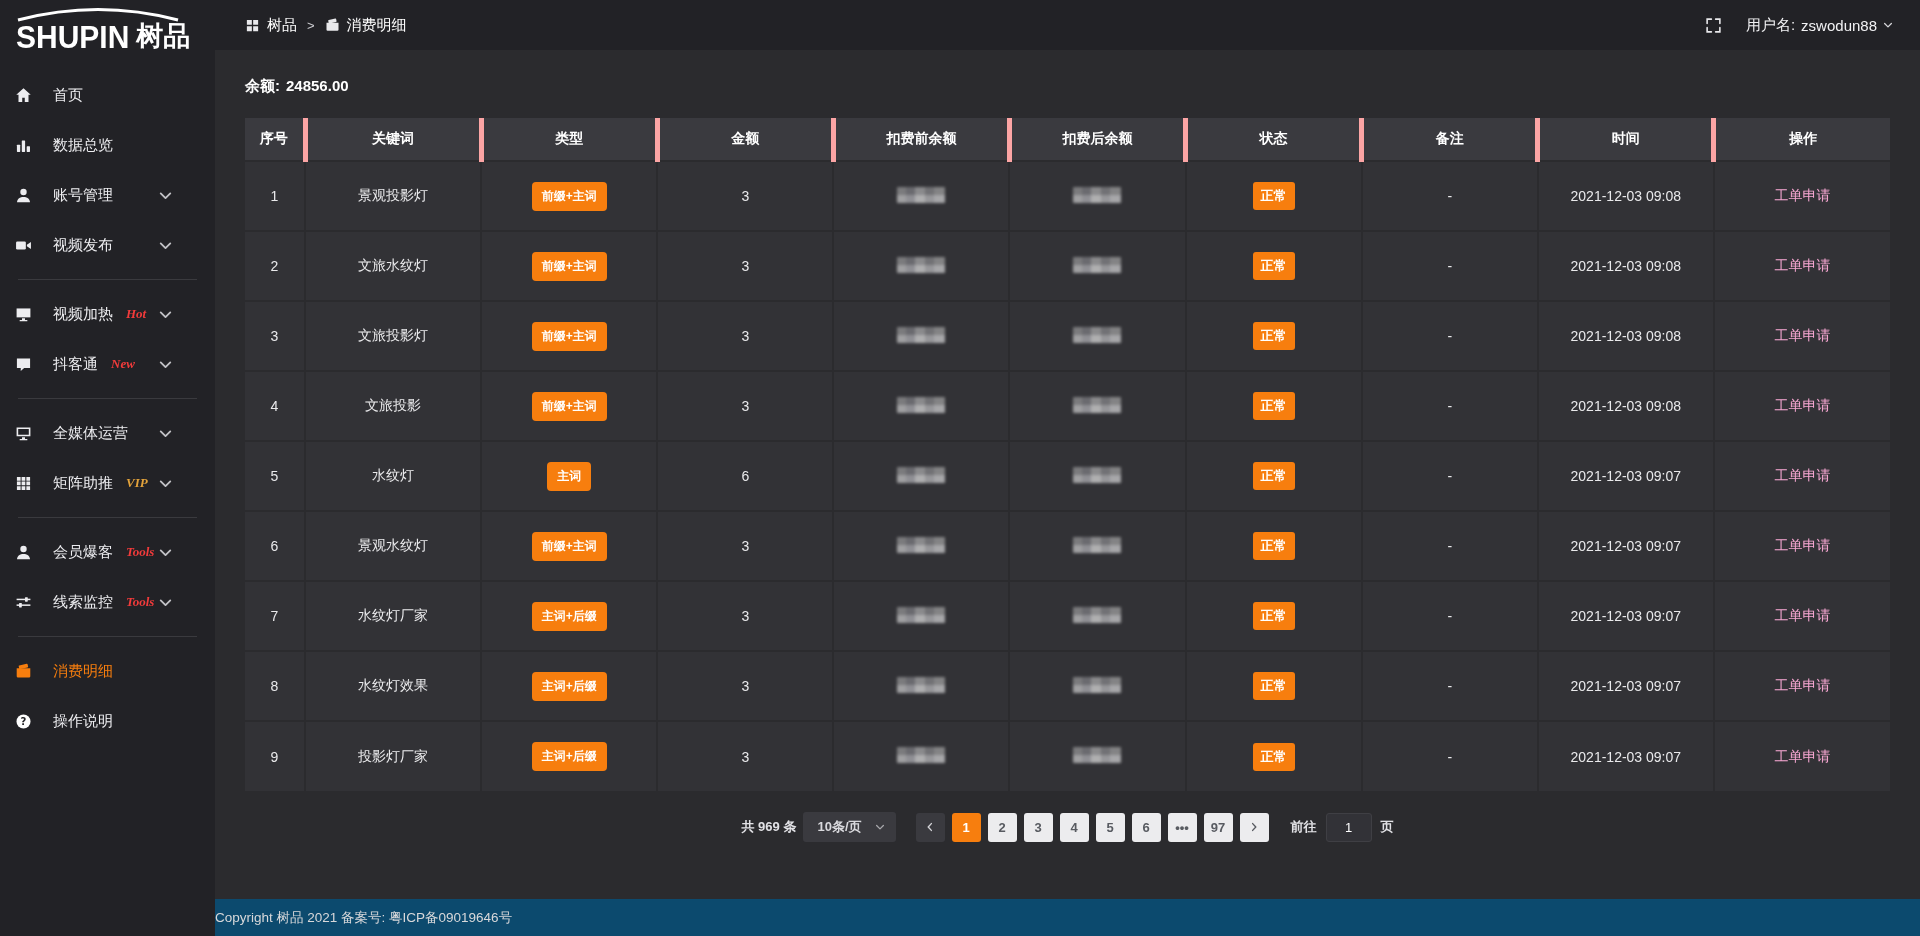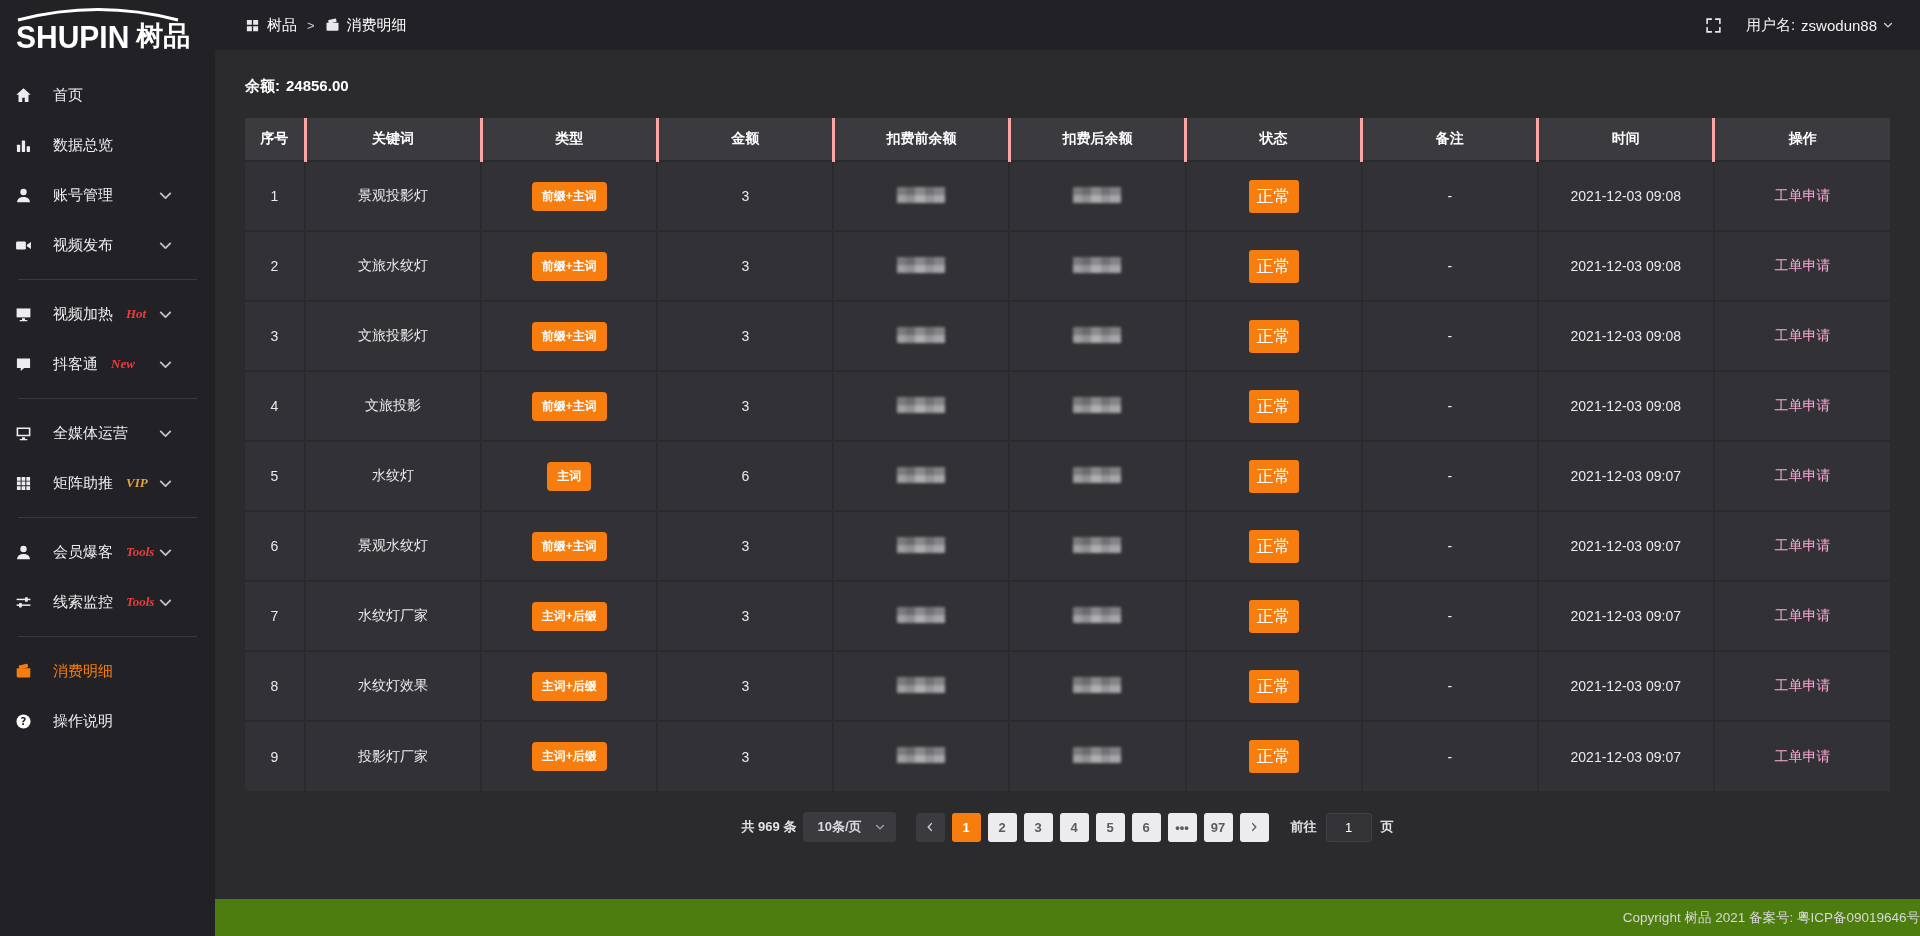--- a/index.html
+++ b/index.html
@@ -37,29 +37,29 @@
   .user-box { display:flex; align-items:center; cursor:pointer; }
   .user-box .uname { margin-left:6px; }
 
   
   .content { flex:1; padding:0 30px; }
   .balance { margin:27px 0 22px; font-size:15px; font-weight:bold; color:#fff; }
   .balance b { margin-left:6px; }
 
   table { width:100%; border-collapse:collapse; table-layout:fixed; }
   thead th { background:#3a3a3f; height:43px; font-size:14px; font-weight:bold; color:#fff;
-             border-right:3px solid #fca5a5; border-bottom:2px solid #2b2b2e; }
+             border-right:5px solid #fca5a5; border-bottom:2px solid #2b2b2e; }
   thead th:last-child { border-right:none; }
   tbody td { background:#323236; height:70px; text-align:center; font-size:14px; color:#eaeaec;
              border-right:2px solid #2b2b2e; border-bottom:2px solid #2b2b2e; }
   tbody td:last-child { border-right:none; }
   tbody tr:last-child td { border-bottom:none; }
   .badge-type { display:inline-block; background:#f77e0e; color:#fff; font-size:12px; font-weight:bold;
                 padding:6px 10px; border-radius:4px; }
-  .badge-status { display:inline-block; background:#f77e0e; color:#fff; font-size:17px; font-weight:normal;
+  .badge-status { display:inline-block; background:#f77e0e; color:#fff; font-size:13px; font-weight:bold;
                   padding:5px 8px; border-radius:3px; }
   .action-link { color:#f9a8d4; cursor:pointer; text-decoration:none;margin-top:32px; }
   .blur-block { display:inline-block; width:48px; height:16px; border-radius:1px;
     background-image:
       repeating-linear-gradient(0deg, rgba(255,255,255,.18) 0 8px, rgba(0,0,0,.15) 8px 16px),
       repeating-linear-gradient(90deg, #9a9a9c 0 9px, #84848a 9px 18px, #aeaeb0 18px 28px, #8d8d91 28px 37px, #a4a4a6 37px 48px);
     filter: blur(1.7px); opacity:.9; }
 
   
   .pagination { display:flex; align-items:center; justify-content:center; margin-top:21px; font-size:13px; color:#e2e2e6; }
@@ -72,21 +72,21 @@
               color:#585b61; font-size:13px; font-weight:bold; display:flex; align-items:center; justify-content:center;
               cursor:pointer; font-family:inherit; }
   .page-btn.active { background:#f77e0e; color:#fff; }
   .page-btn.prev { background:#3a3a3f; color:#d3d3d7; }
   .page-btn .icon { width:12px; height:12px; }
   .goto-label { margin:0 9px 0 22px; font-weight:bold; }
   .goto-suffix { margin-left:9px; font-weight:bold; }
   .goto-input { width:46px; height:29px; background:#323237; border:1px solid #3f3f44; border-radius:3px;
                 color:#fff; text-align:center; font-size:13px; font-family:inherit; }
 
-  .footer { height:37px; flex-shrink:0; background:#4d7c0f; display:flex; align-items:center; justify-content:flex-end;
+  .footer { height:37px; flex-shrink:0; background:#0c4a6e; display:flex; align-items:center; justify-content:flex-start;
             font-size:13.5px; color:#d8d8da; }
   .icon svg { width:100%; height:100%; display:block; }
 </style>
 </head>
 <body>
 
 <div class="app">
 
   <aside class="sidebar">
     <div class="logo">

